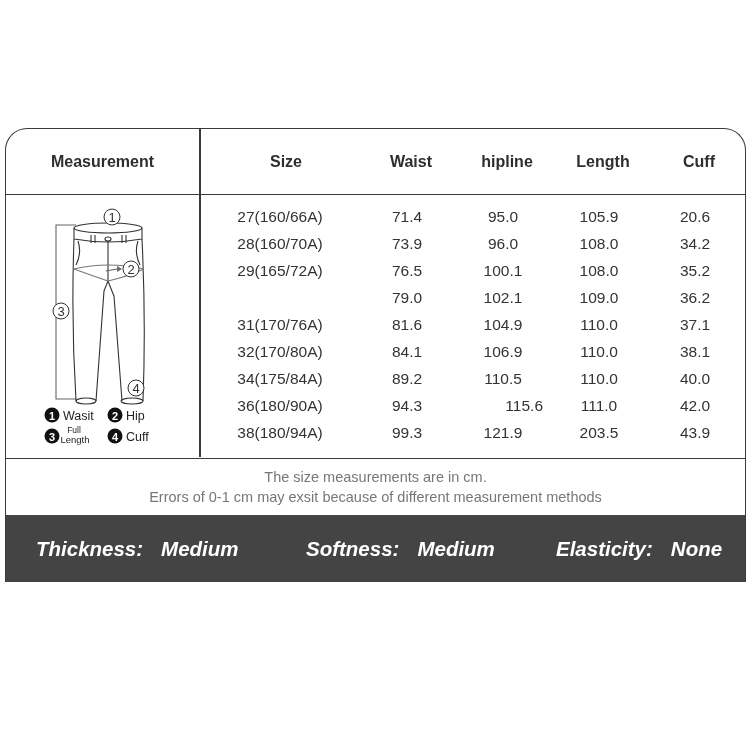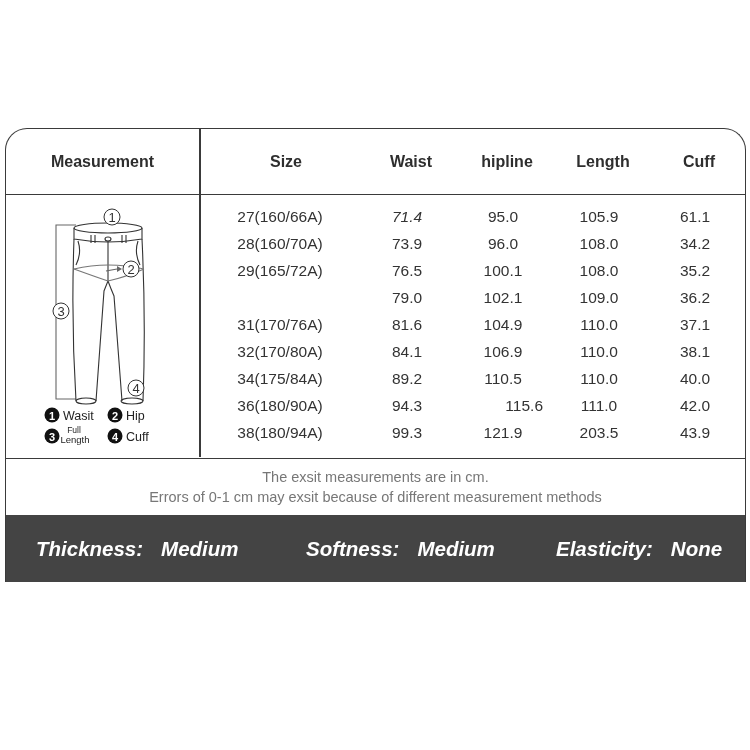--- a/index.html
+++ b/index.html
@@ -97,24 +97,24 @@
           <circle cx="89" cy="235" r="7.5" fill="#111"></circle>
           <text x="89" y="239.5" font-size="11" fill="#fff" text-anchor="middle" font-weight="bold">4</text>
           <text x="100" y="240" font-size="12.5">Cuff</text>
         </g>
       </svg>
     </div>
 
     <div class="rows">
       <div class="row">
         <span class="cell" style="left:20px;width:120px;">27(160/66A)</span>
-        <span class="cell" style="left:167px;width:80px;font-style:italic;">71.4</span>
+        <span class="cell" style="left:167px;width:80px;">71.4</span>
         <span class="cell" style="left:263px;width:80px;">95.0</span>
         <span class="cell" style="left:359px;width:80px;">105.9</span>
-        <span class="cell" style="left:455px;width:80px;">61.1</span>
+        <span class="cell" style="left:455px;width:80px;">20.6</span>
       </div>
       <div class="row">
         <span class="cell" style="left:20px;width:120px;">28(160/70A)</span>
         <span class="cell" style="left:167px;width:80px;">73.9</span>
         <span class="cell" style="left:263px;width:80px;">96.0</span>
         <span class="cell" style="left:359px;width:80px;">108.0</span>
         <span class="cell" style="left:455px;width:80px;">34.2</span>
       </div>
       <div class="row">
         <span class="cell" style="left:20px;width:120px;">29(165/72A)</span>
@@ -161,21 +161,21 @@
         <span class="cell" style="left:20px;width:120px;">38(180/94A)</span>
         <span class="cell" style="left:167px;width:80px;">99.3</span>
         <span class="cell" style="left:263px;width:80px;">121.9</span>
         <span class="cell" style="left:359px;width:80px;">203.5</span>
         <span class="cell" style="left:455px;width:80px;">43.9</span>
       </div>
     </div>
   </div>
 
   <div class="note">
-    <div class="l1">The exsit measurements are in cm.</div>
+    <div class="l1">The size measurements are in cm.</div>
     <div class="l2">Errors of 0-1 cm may exsit because of different measurement methods</div>
   </div>
 
   <div class="attr-bar">
     <div class="attr" style="left:30px;">
       <span class="k">Thickness:</span><span class="v">Medium</span>
     </div>
     <div class="attr" style="left:300px;">
       <span class="k">Softness:</span><span class="v">Medium</span>
     </div>

